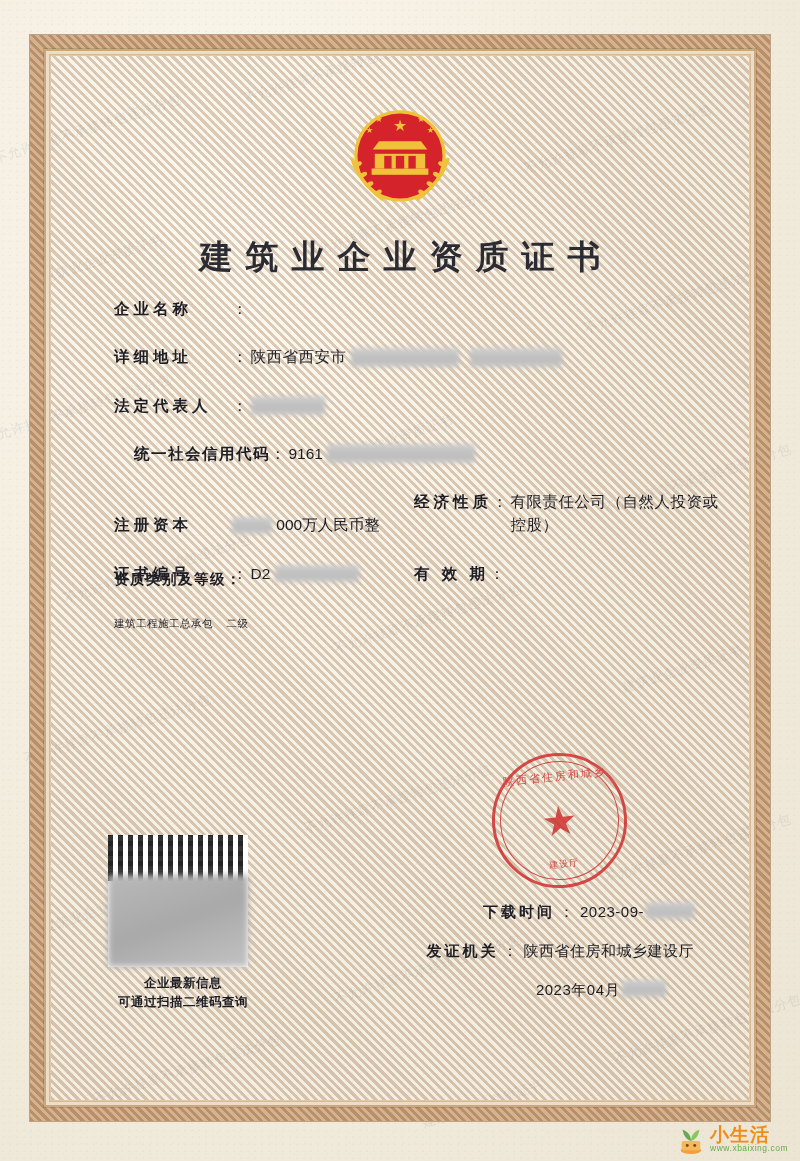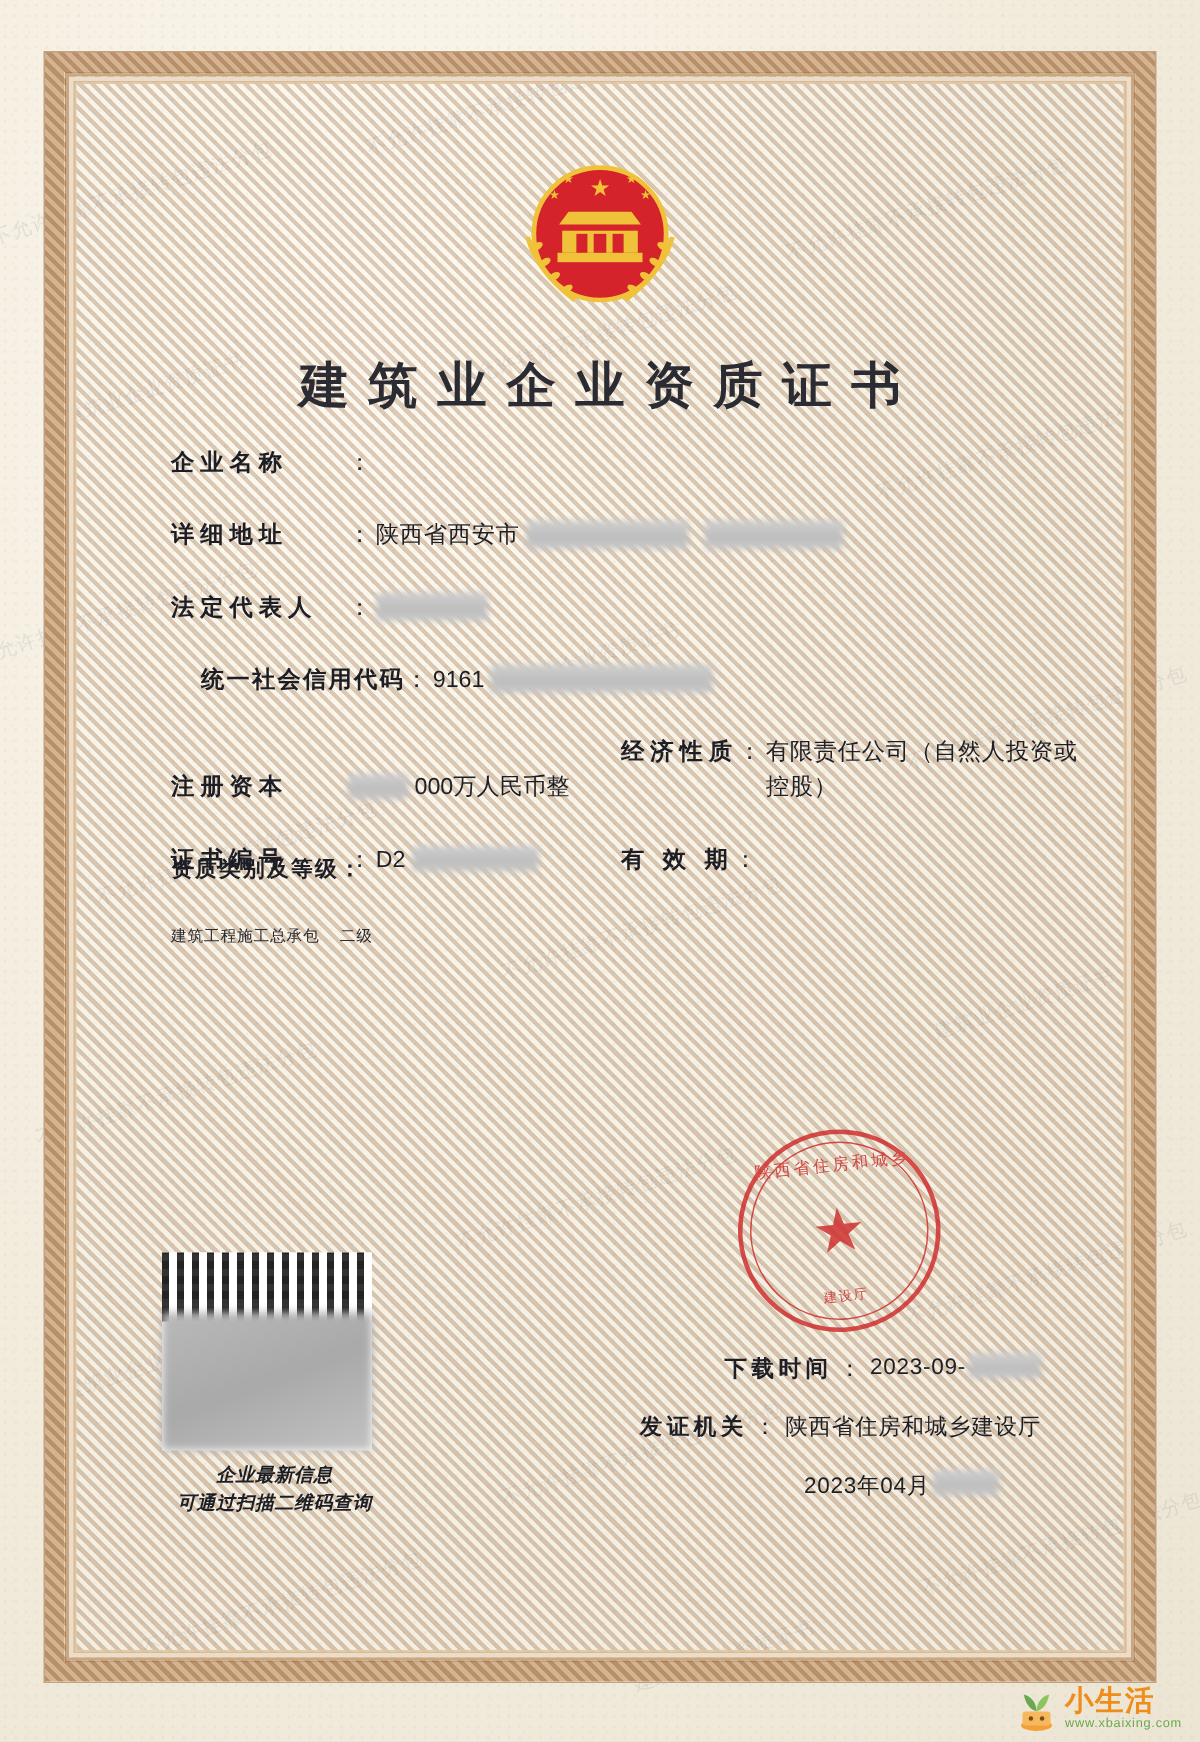--- a/index.html
+++ b/index.html
@@ -206,21 +206,20 @@
     filter: blur(3px);
   }
   .qr-cap {
     margin-top: 7px;
     text-align: center;
     font-size: 12.5px;
     font-weight: bold;
     color: #1d1d25;
     letter-spacing: 0.5px;
     line-height: 1.5;
-    font-style: italic;
   }
 
   
   .seal {
     position: absolute;
     left: 432px;
     top: 688px;
     width: 135px;
     height: 135px;
     border: 3.5px solid #cf2a2a;

